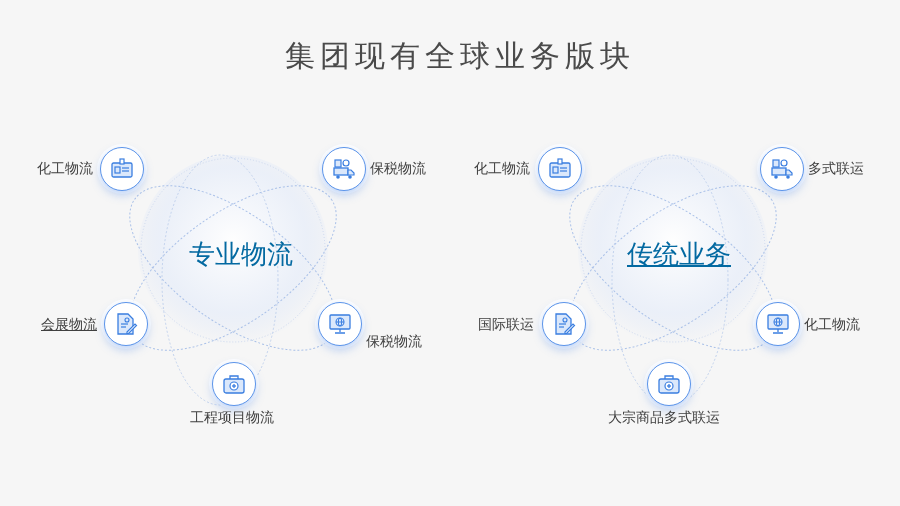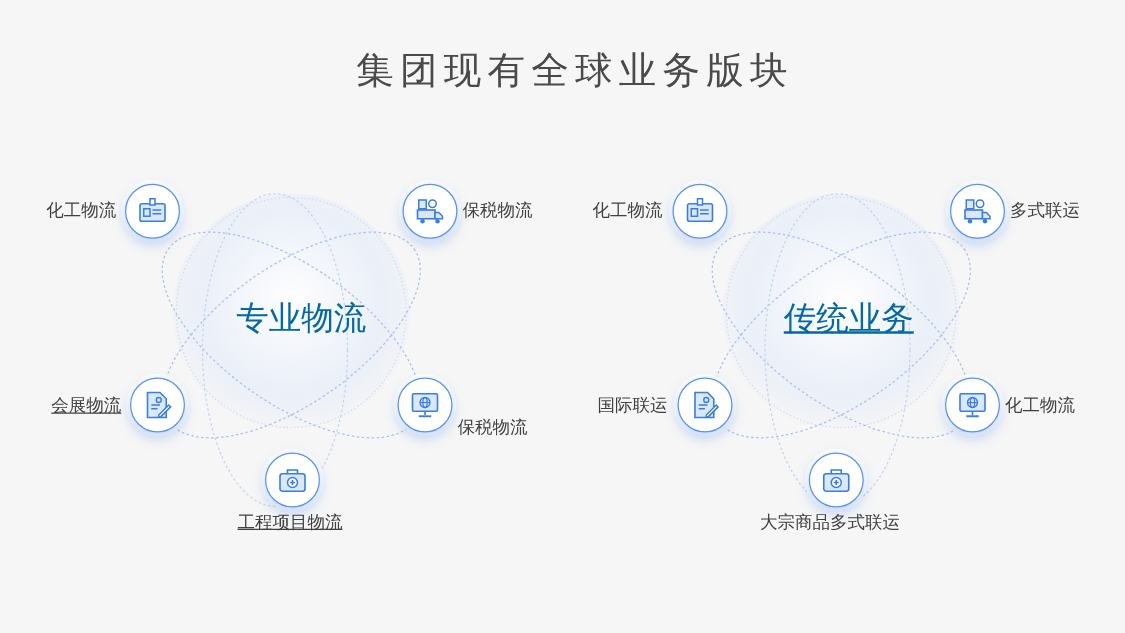--- a/index.html
+++ b/index.html
@@ -86,21 +86,21 @@
 
   <div class="node" style="left:212px;top:242px;">
     <svg viewBox="0 0 24 24">
         <rect x="2" y="7" width="20" height="14" rx="2" fill="#dbe8fb" stroke="#3a7ee0" stroke-width="1.3"></rect>
         <path d="M8 7V4h8v3" fill="none" stroke="#3a7ee0" stroke-width="1.3"></path>
         <circle cx="12" cy="14" r="4" fill="#fff" stroke="#3a7ee0" stroke-width="1.2"></circle>
         <line x1="12" y1="12" x2="12" y2="16" stroke="#3a7ee0" stroke-width="1.3"></line>
         <line x1="10" y1="14" x2="14" y2="14" stroke="#3a7ee0" stroke-width="1.3"></line>
       </svg>
   </div>
-  <div class="label" style="left:190px;top:289px;text-decoration:underline;">工程项目物流</div>
+  <div class="label" style="left:190px;top:289px;">工程项目物流</div>
 </div>
 
 <div class="panel" style="left:450px;">
   <svg class="bg" width="450" height="330">
     <defs>
       <radialGradient id="g2" cx="50%" cy="45%" r="55%">
         <stop offset="0%" stop-color="#ffffff" stop-opacity="0.9"></stop>
         <stop offset="70%" stop-color="#e8eef9" stop-opacity="0.8"></stop>
         <stop offset="100%" stop-color="#dfe7f6" stop-opacity="0"></stop>
       </radialGradient>

